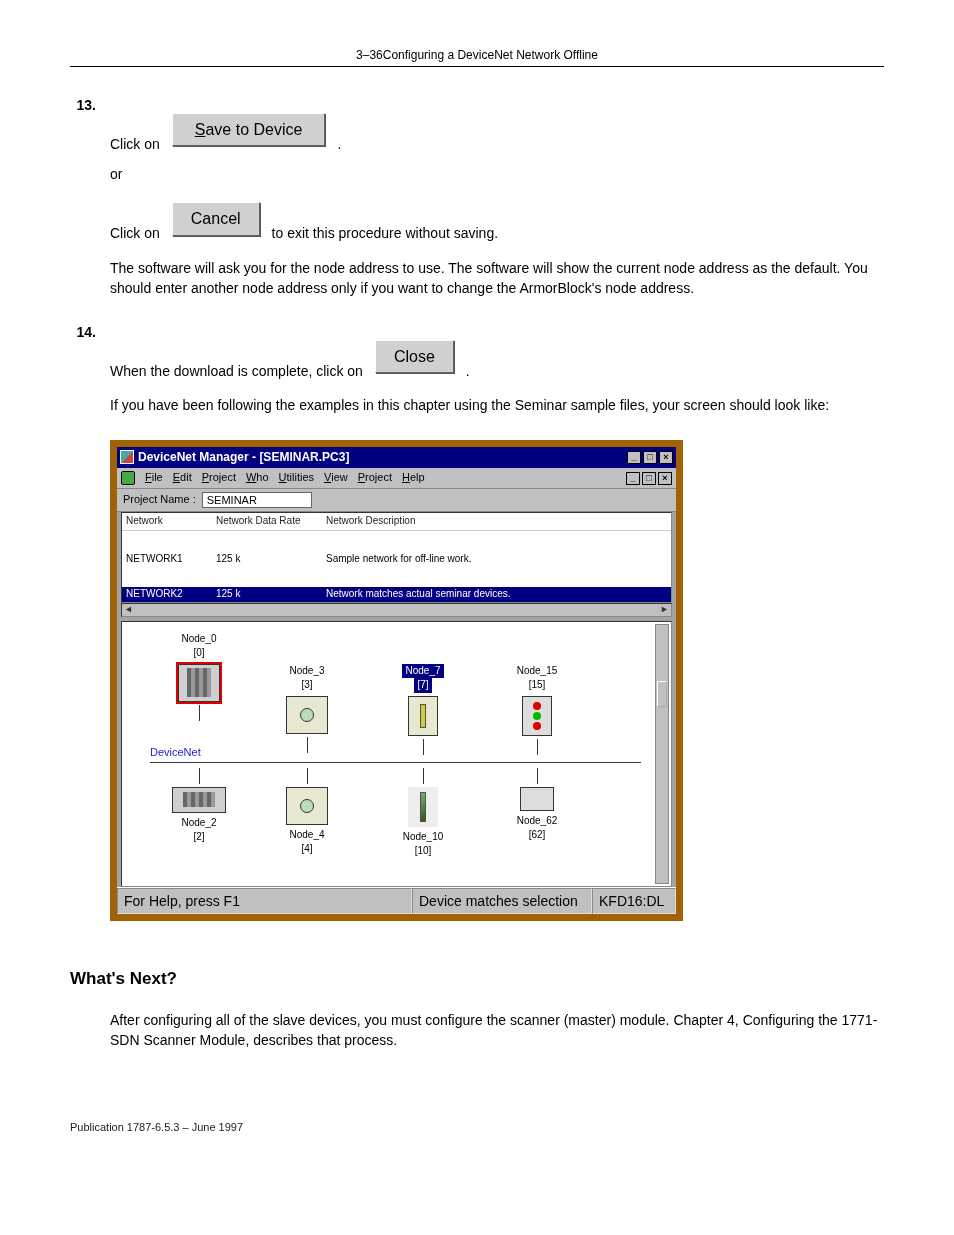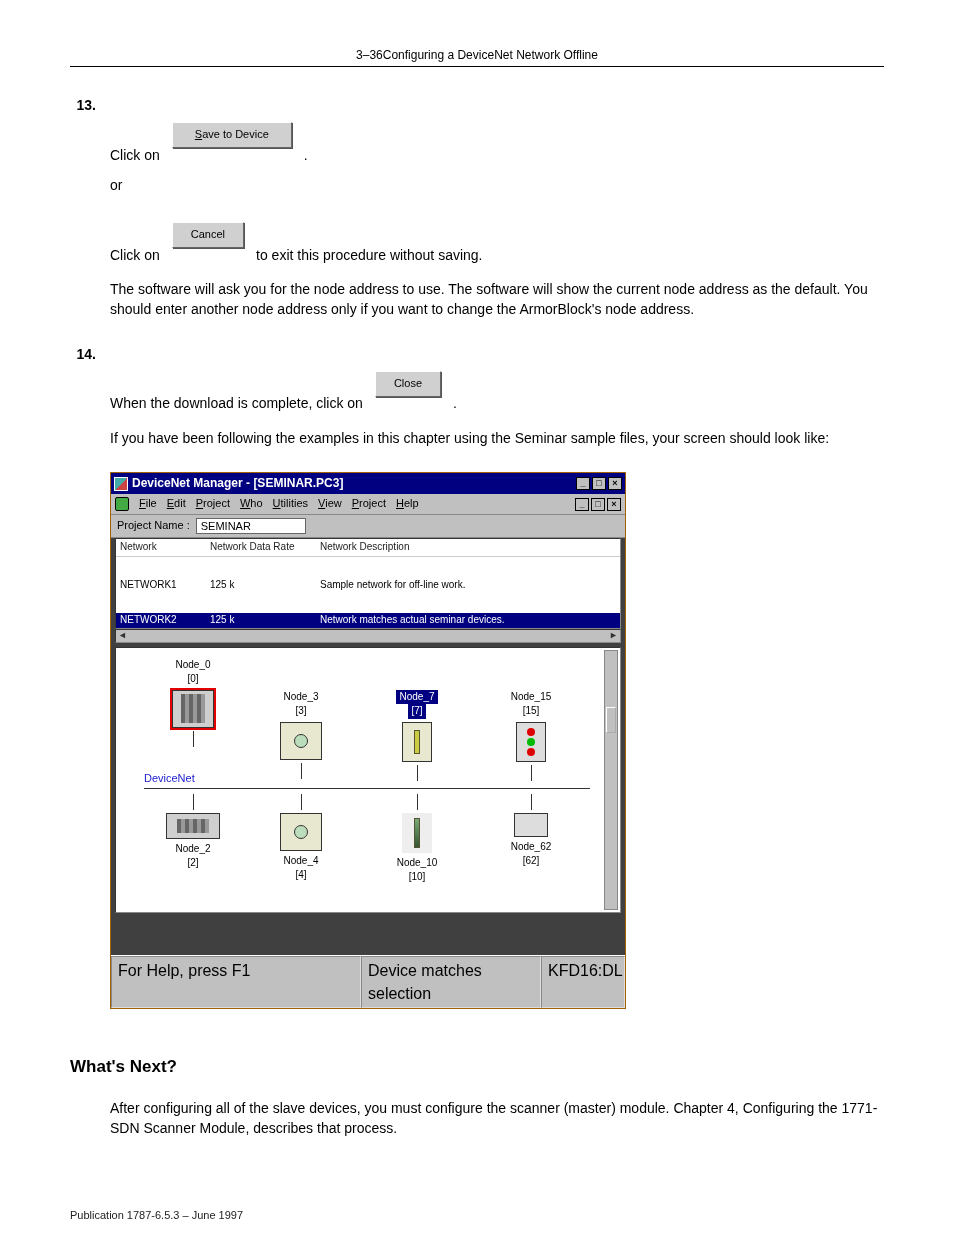--- a/index.html
+++ b/index.html
@@ -29,35 +29,35 @@
   .step-content { flex: 1; }
   .indent { margin-left: 40px; }
   .btn {
     display: inline-block;
     background: #d0d0d0;
     border: 1px solid #666;
     border-top-color: #fff;
     border-left-color: #fff;
     box-shadow: 1px 1px 0 #555;
     padding: 4px 18px;
-    font-size: 11px;
+    font-size: 16px;
     font-family: Arial, Helvetica, sans-serif;
-    margin: 17px 4px;
+    margin: 8px 4px;
     vertical-align: middle;
   }
   .btn-wide { padding: 4px 22px; }
   .row { display:flex; align-items:flex-end; gap:8px; margin:10px 0; }
   .subhead { font-size: 17px; font-weight: bold; margin: 46px 0 18px 0; }
 
   
   .shot {
-    width: 516px;
+    width: 573px;
     margin-left: 40px;
-    border: 1px solid #a16207;
-    background: #404040;
+    border: 7px solid #a16207;
+    background: #a3a3a3;
     font-family: "MS Sans Serif", Arial, sans-serif;
     font-size: 11px;
   }
   .titlebar {
     background: #000080;
     color: #fff;
     display: flex;
     align-items: center;
     padding: 2px 3px;
     gap: 4px;
@@ -155,22 +155,21 @@
     background:repeating-linear-gradient(90deg,#666 0 4px,#999 4px 8px);
   }
   .drop {
     width:1px;height:16px;background:#333;margin:0 auto;
   }
   .statusbar {
     display:grid;
     grid-template-columns: 1fr 180px 84px;
     background:#c0c0c0;
     border-top:1px solid #fff;
-    font-size:16px;
-    margin-top:42px;
+    font-size:14px;
   }
   .statusbar > div { border:1px inset #ddd; padding:2px 6px; }
 
   .ftr {
     margin-top: 70px;
     font-size: 11px;
     color:#222;
   }
   
   .tlight{width:8px;height:8px;border-radius:50%;display:inline-block;margin:1px;}

